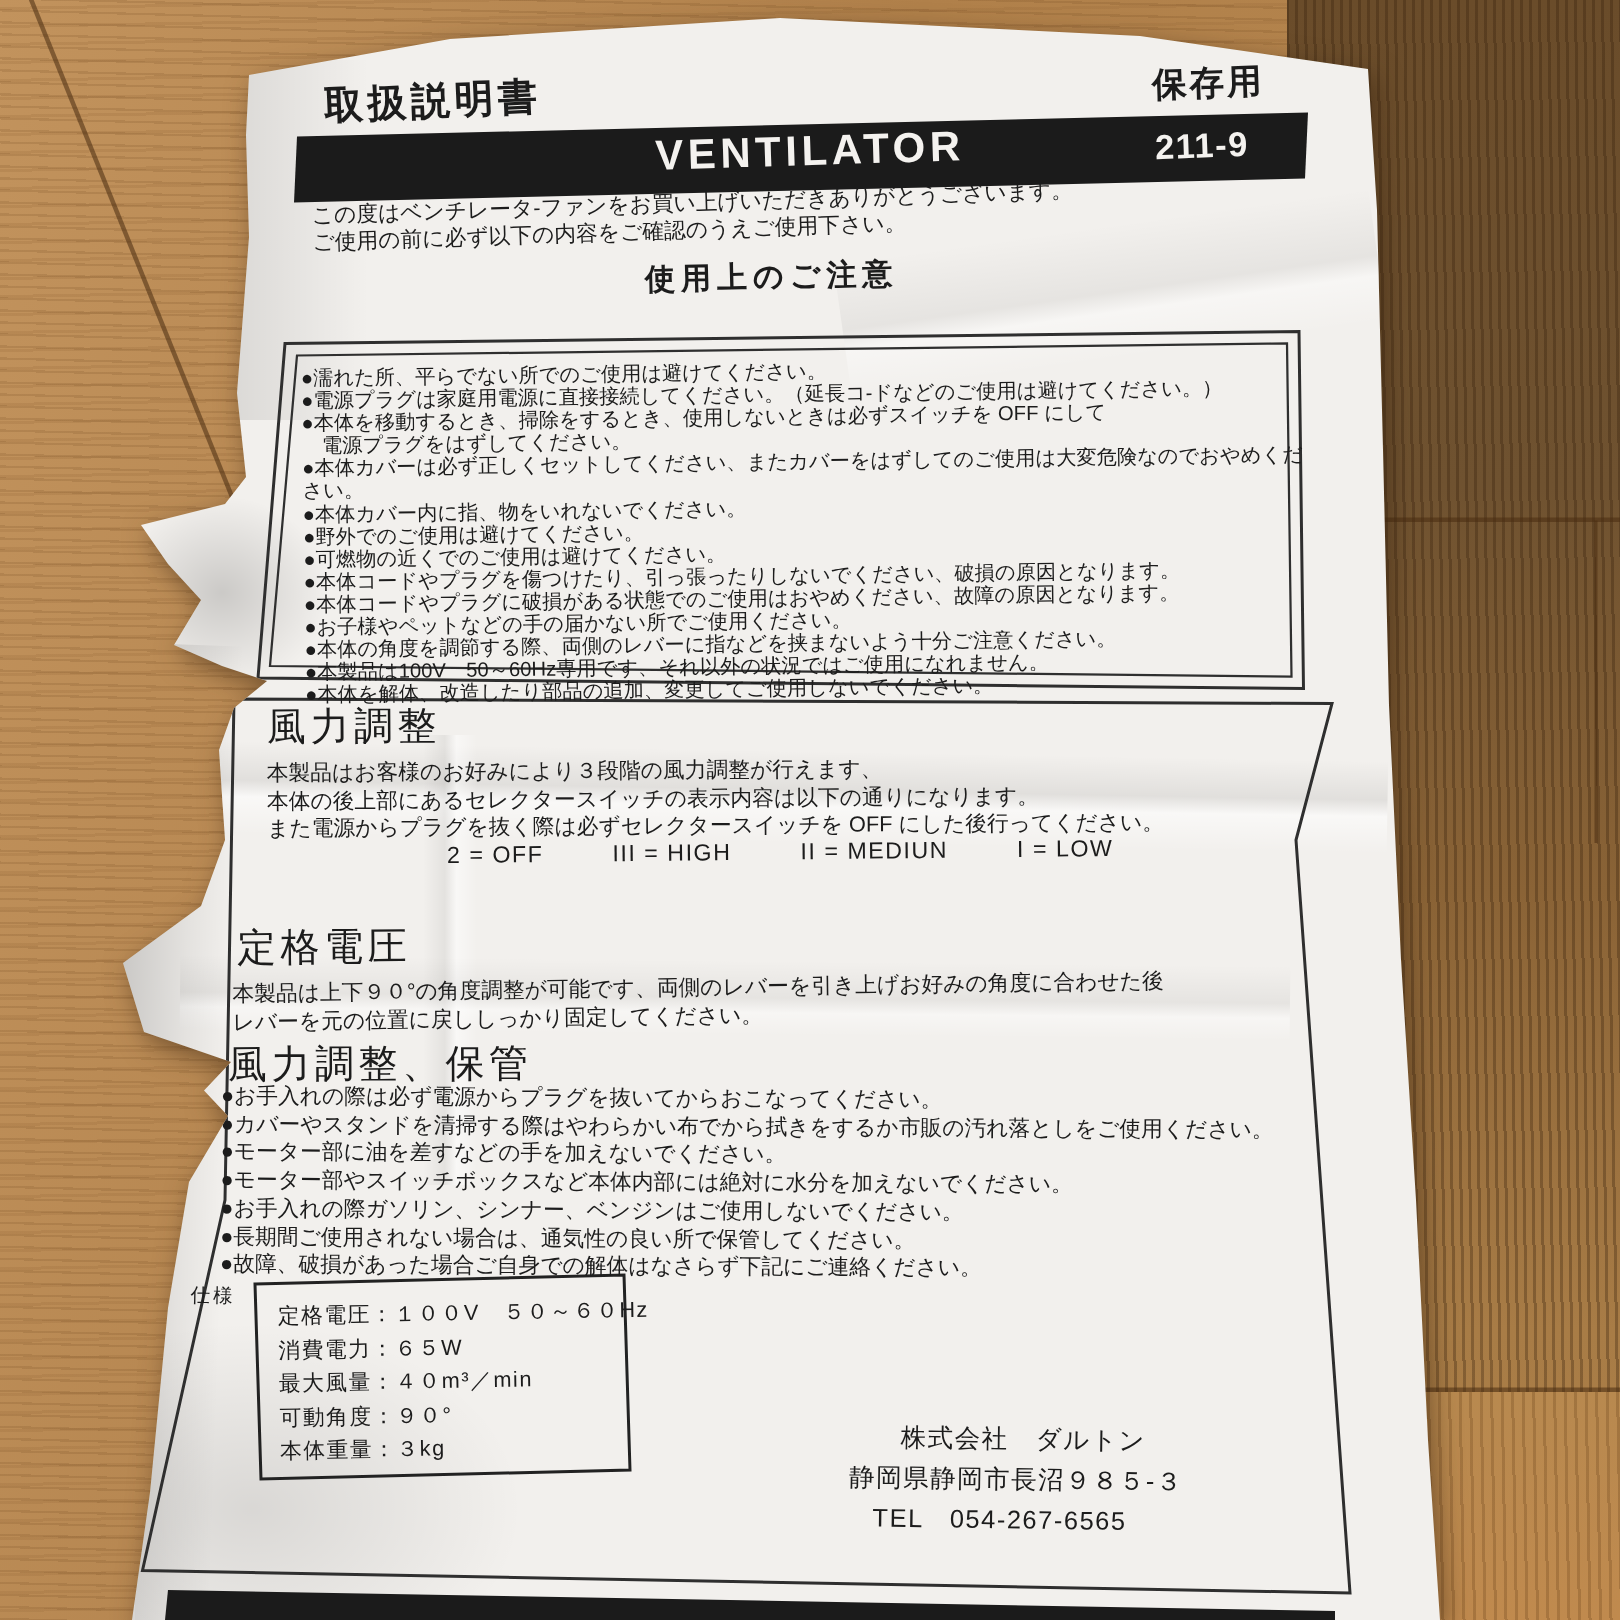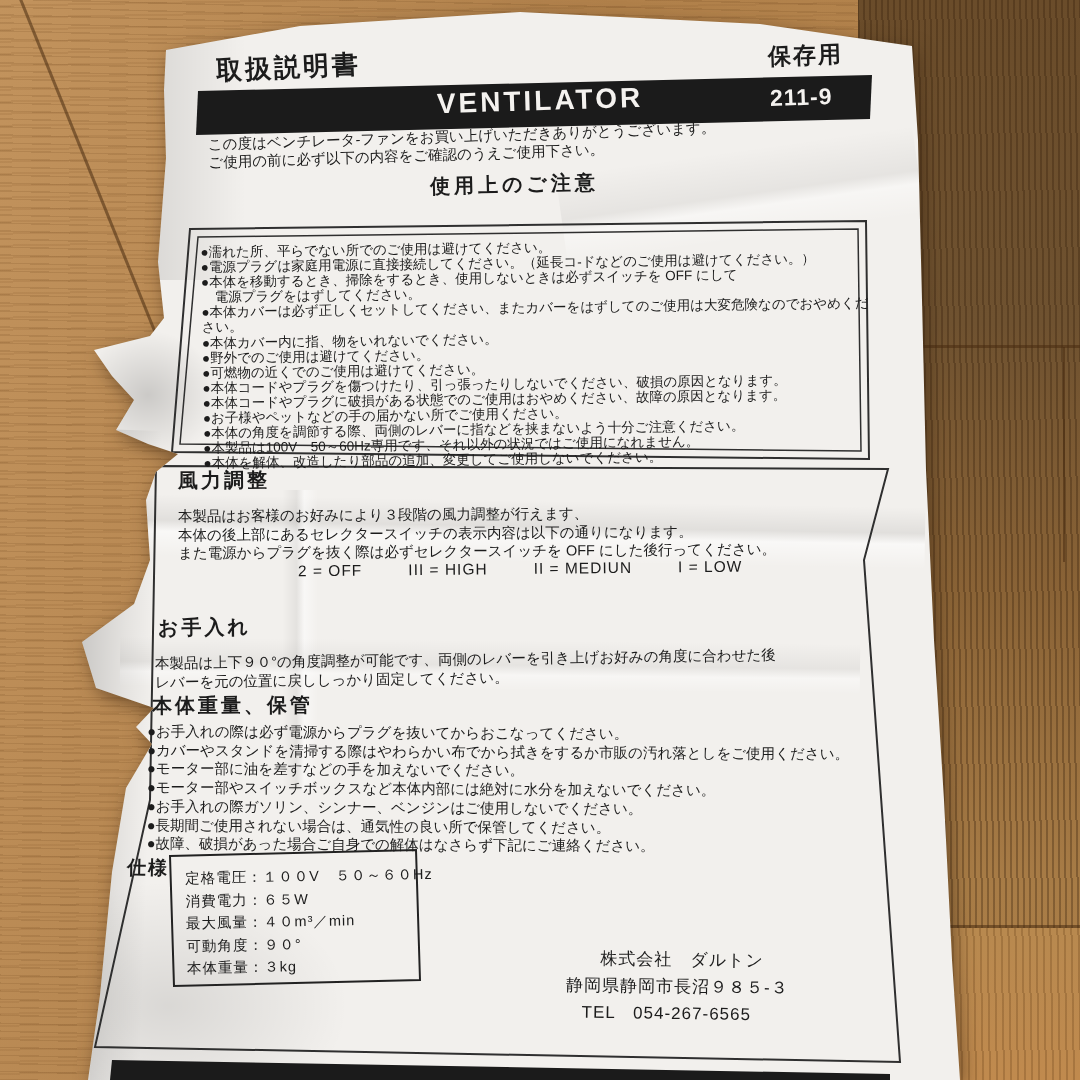--- a/index.html
+++ b/index.html
@@ -62,29 +62,29 @@
   .tb{position:absolute;white-space:nowrap;}
   .doc-label{left:216px;top:50px;font-size:26px;font-weight:bold;letter-spacing:3px;transform:rotate(-2.5deg);}
   .save-label{left:768px;top:40px;font-size:23px;font-weight:bold;letter-spacing:2px;transform:rotate(-2deg);}
   .ventilator{left:400px;top:85px;width:280px;text-align:center;font-size:28px;font-weight:bold;
     letter-spacing:3px;color:#f4f2ef;transform:rotate(-1.8deg);}
   .model{left:770px;top:84px;font-size:23px;font-weight:bold;color:#f4f2ef;letter-spacing:1px;transform:rotate(-2deg);}
   .intro{left:208px;top:127px;font-size:14.5px;line-height:18px;transform:rotate(-1.9deg);}
   .caution-heading{left:430px;top:171px;font-size:20px;font-weight:bold;letter-spacing:4px;transform:rotate(-1.4deg);}
   .caution-list{left:202px;top:240px;width:670px;font-size:13.5px;line-height:15.1px;transform:rotate(-.8deg);}
   .caution-list .line{white-space:pre-line;}
-  .sec-heading{font-size:20px;font-weight:bold;letter-spacing:3px;}
+  .sec-heading{font-size:26px;font-weight:normal;letter-spacing:3px;}
   .wind-heading{left:178px;top:467px;transform:rotate(-.4deg);}
   .wind-lines{left:178px;top:505px;font-size:14.5px;line-height:18.5px;transform:rotate(-.4deg);}
   .selector-row{left:298px;top:560px;font-size:15.5px;display:flex;gap:46px;transform:rotate(-.6deg);letter-spacing:1px;}
   .angle-heading{left:158px;top:614px;transform:rotate(-.6deg);}
   .angle-lines{left:155px;top:650px;font-size:14.5px;line-height:19px;transform:rotate(-.8deg);}
   .care-heading{left:152px;top:692px;transform:rotate(-.3deg);}
   .care-list{left:147px;top:724px;font-size:14.5px;line-height:18.7px;transform:rotate(.3deg);}
-  .spec-label{left:127px;top:855px;font-size:19px;font-weight:bold;letter-spacing:2px;transform:rotate(1deg);}
+  .spec-label{left:127px;top:855px;font-size:13px;font-weight:normal;letter-spacing:2px;transform:rotate(1deg);}
   .spec-rows{left:186px;top:865px;font-size:14.5px;line-height:22.6px;letter-spacing:1px;transform:rotate(-1deg);}
   .company{left:566px;top:946px;font-size:17px;line-height:27px;transform:rotate(.8deg);letter-spacing:1px;}
   .company div.line:nth-of-type(1){padding-left:34px;}
   .company div.line:nth-of-type(3){padding-left:16px;}
 </style>
 </head>
 <body>
 
 <div class="floor"></div>
 <div class="seam seam-left"></div>
@@ -158,28 +158,28 @@
         <div class="line">また電源からプラグを抜く際は必ずセレクタースイッチを OFF にした後行ってください。</div>
       </div>
   <div class="tb selector-row">
 
   <div class="line">2 = OFF</div>
         <div class="line">III = HIGH</div>
         <div class="line">II = MEDIUN</div>
         <div class="line">I = LOW</div>
       </div>
 
-  <div class="tb sec-heading angle-heading">お手入れ</div>
+  <div class="tb sec-heading angle-heading">定格電圧</div>
   <div class="tb angle-lines">
 
   <div class="line">本製品は上下９０°の角度調整が可能です、両側のレバーを引き上げお好みの角度に合わせた後</div>
         <div class="line">レバーを元の位置に戻ししっかり固定してください。</div>
       </div>
 
-  <div class="tb sec-heading care-heading">本体重量、保管</div>
+  <div class="tb sec-heading care-heading">風力調整、保管</div>
   <div class="tb care-list">
 
   <div class="line">●お手入れの際は必ず電源からプラグを抜いてからおこなってください。</div>
         <div class="line">●カバーやスタンドを清掃する際はやわらかい布でから拭きをするか市販の汚れ落としをご使用ください。</div>
         <div class="line">●モーター部に油を差すなどの手を加えないでください。</div>
         <div class="line">●モーター部やスイッチボックスなど本体内部には絶対に水分を加えないでください。</div>
         <div class="line">●お手入れの際ガソリン、シンナー、ベンジンはご使用しないでください。</div>
         <div class="line">●長期間ご使用されない場合は、通気性の良い所で保管してください。</div>
         <div class="line">●故障、破損があった場合ご自身での解体はなさらず下記にご連絡ください。</div>
       </div>

